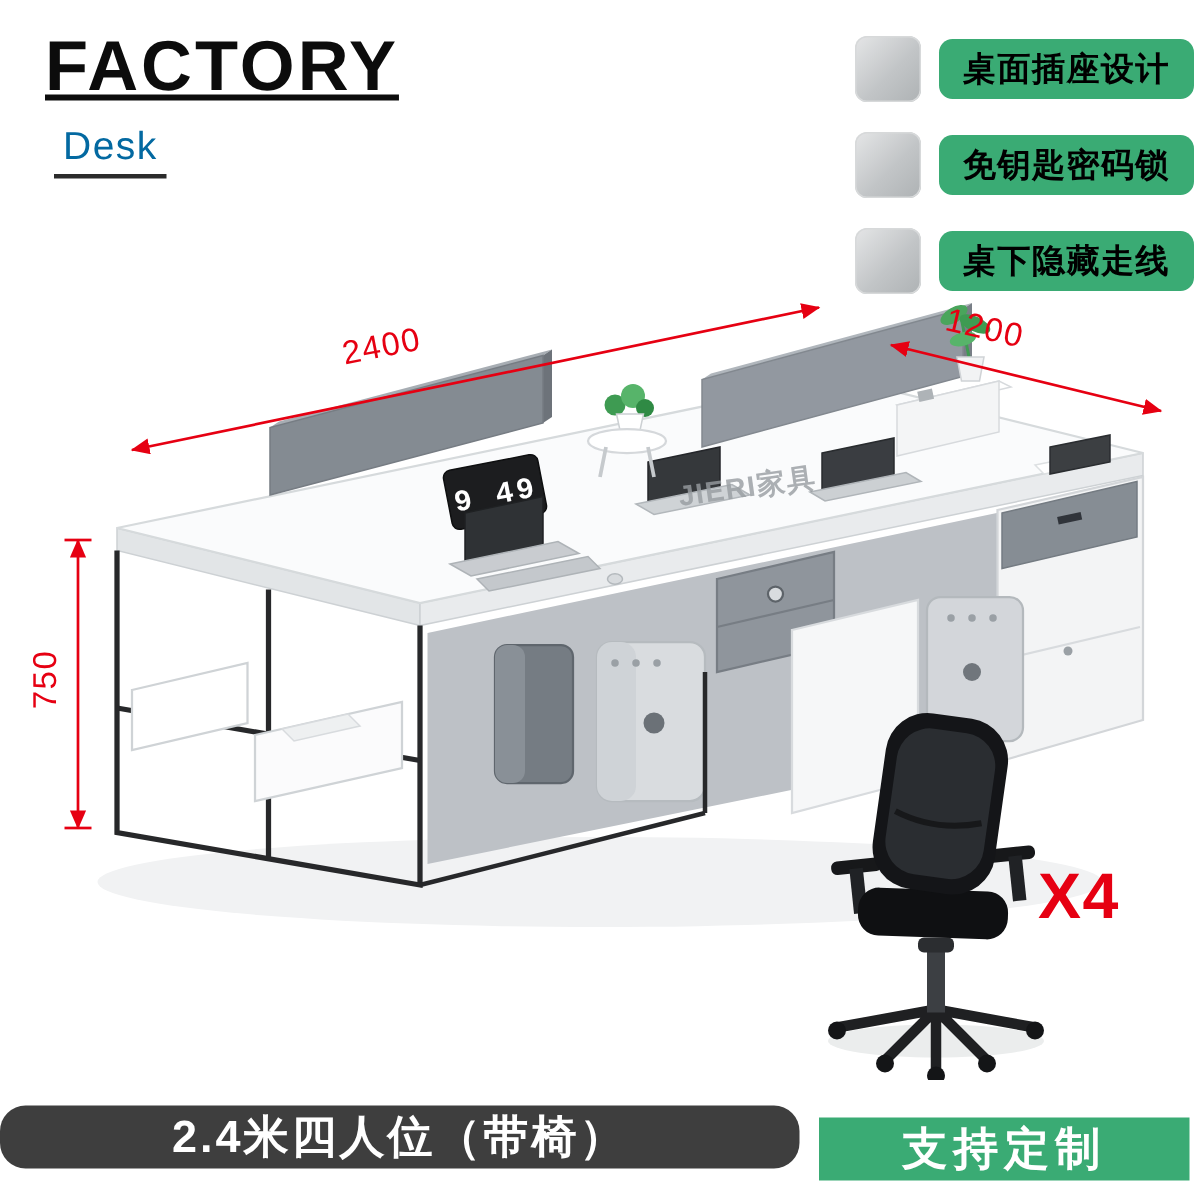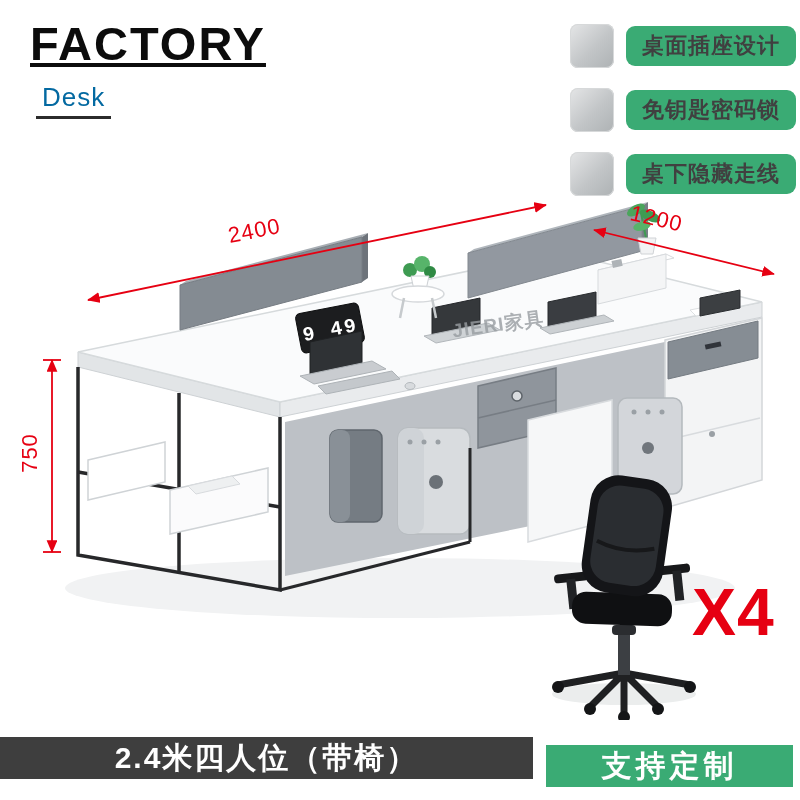--- a/index.html
+++ b/index.html
@@ -22,46 +22,46 @@
   
   .feature-row{position:absolute;left:570px;display:flex;align-items:center;gap:12px;}
   .feature-row.r0{top:24px;} .feature-row.r1{top:88px;} .feature-row.r2{top:152px;}
   .feature-thumb{
     width:44px;height:44px;border-radius:8px;flex:0 0 auto;
     background:linear-gradient(135deg,#e5e6e7 0%,#c2c5c7 55%,#aeb2b4 100%);
     box-shadow:inset 0 0 0 1px #d7d9da;
   }
   .feature-pill{
     height:40px;display:flex;align-items:center;
-    background:#3aab74;color:#404040;border-radius:9px;
+    background:#3aab74;color:#000000;border-radius:9px;
     font-size:22px;font-weight:600;letter-spacing:1px;padding:0 16px;white-space:nowrap;
   }
 
   
   .dim{position:absolute;color:#e60012;font-size:22px;font-weight:500;letter-spacing:1px;}
   .dim-2400{left:228px;top:218px;transform:rotate(-11deg);}
   .dim-1200{left:630px;top:206px;transform:rotate(13deg);}
   .dim-750{left:6px;top:440px;width:48px;text-align:center;transform:rotate(-90deg);}
 
   .watermark{
     position:absolute;left:452px;top:312px;
     font-size:19px;color:#989da1;opacity:.8;letter-spacing:1px;transform:rotate(-8deg);
     font-weight:600;
   }
 
   .qty-label{
     position:absolute;left:692px;top:574px;
-    font-size:66px;font-weight:800;color:#e60012;letter-spacing:1px;
+    font-size:43px;font-weight:800;color:#e60012;letter-spacing:1px;
   }
 
   
   .footer-bar{
     position:absolute;left:0;top:737px;width:533px;height:42px;background:#3e3e3e;
     display:flex;align-items:center;justify-content:center;
-    color:#ffffff;font-size:30px;font-weight:700;letter-spacing:2px;
+    color:#ffffff;font-size:30px;font-weight:700;letter-spacing:2px;border-radius:17px;
   }
   .footer-green{
     position:absolute;left:546px;top:745px;width:247px;height:42px;background:#3aab74;
     display:flex;align-items:center;justify-content:center;
     color:#ffffff;font-size:30px;font-weight:700;letter-spacing:4px;
   }
 
   .illustration{position:absolute;left:0;top:190px;width:800px;height:530px;}
 </style>
 </head>

